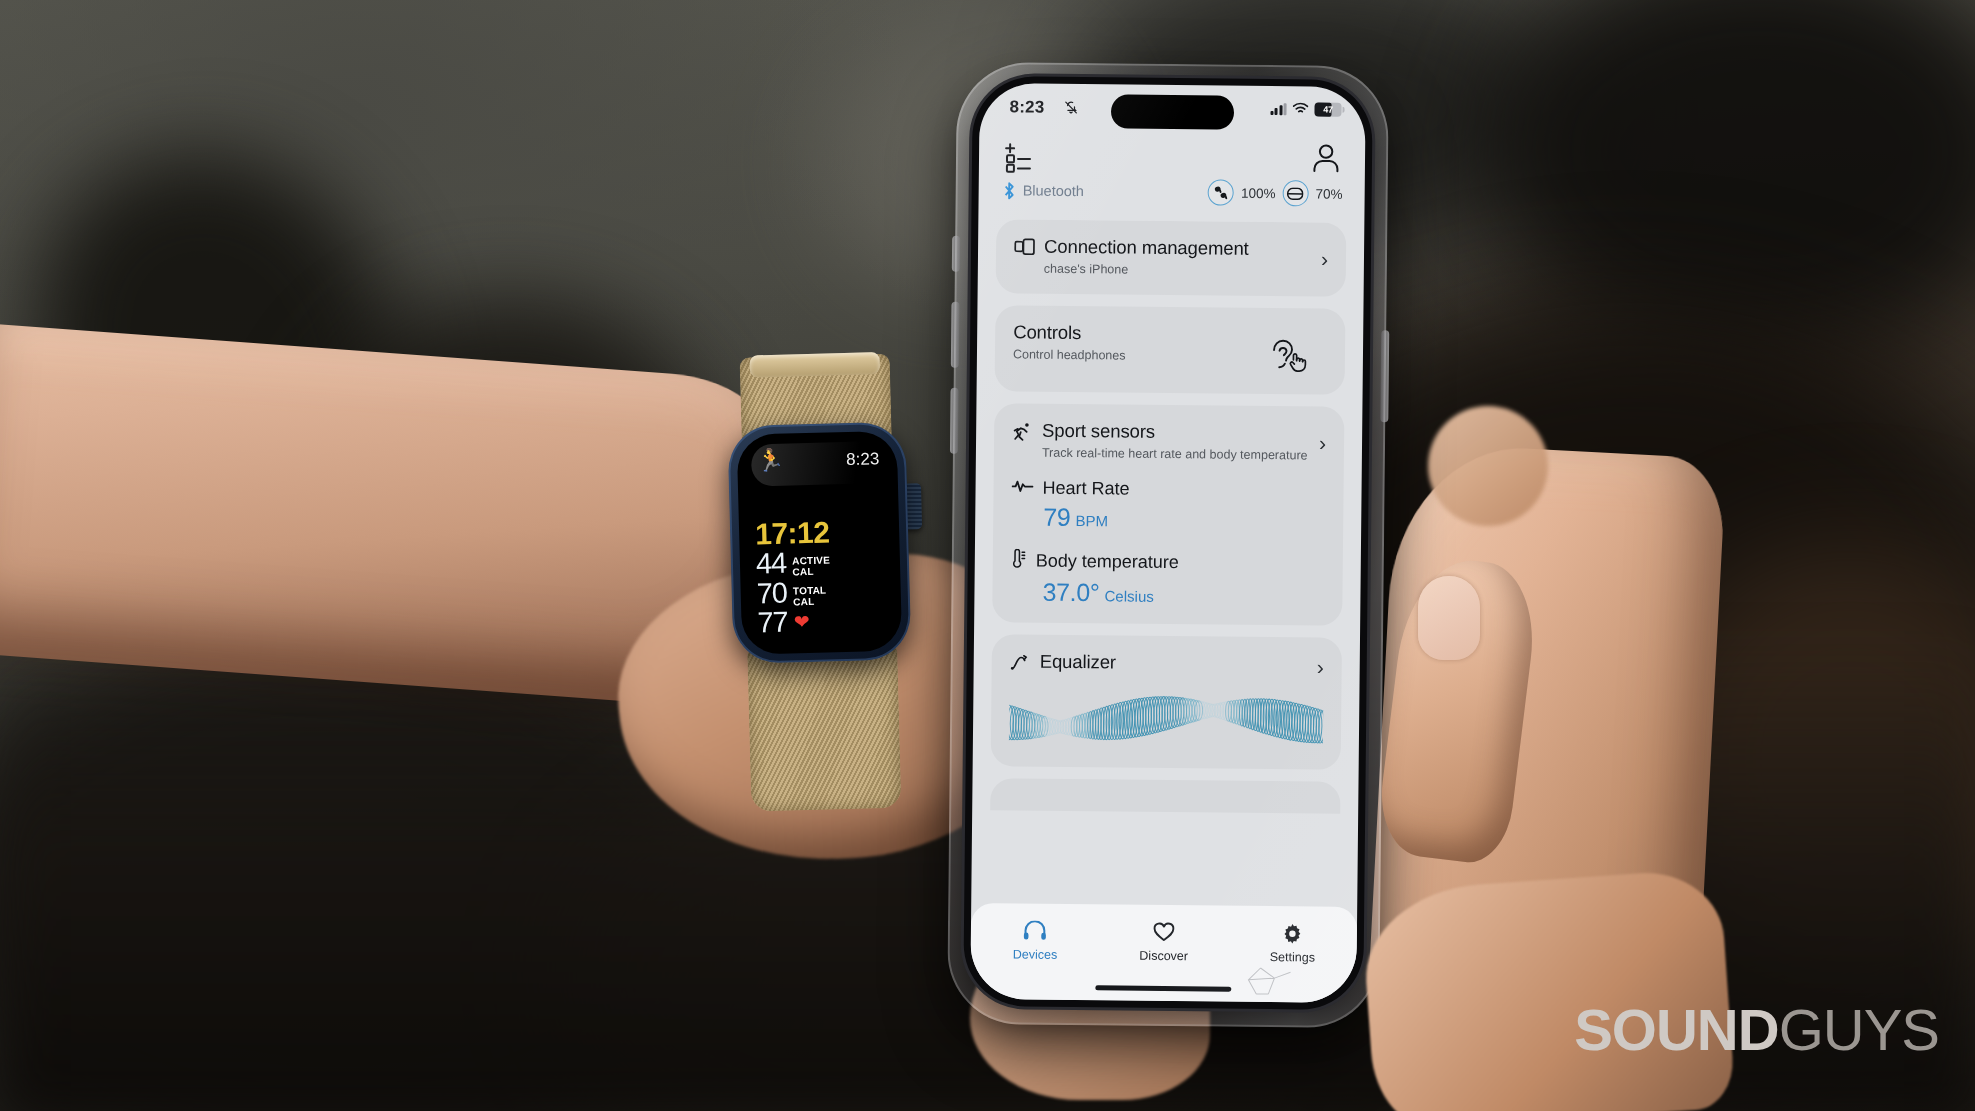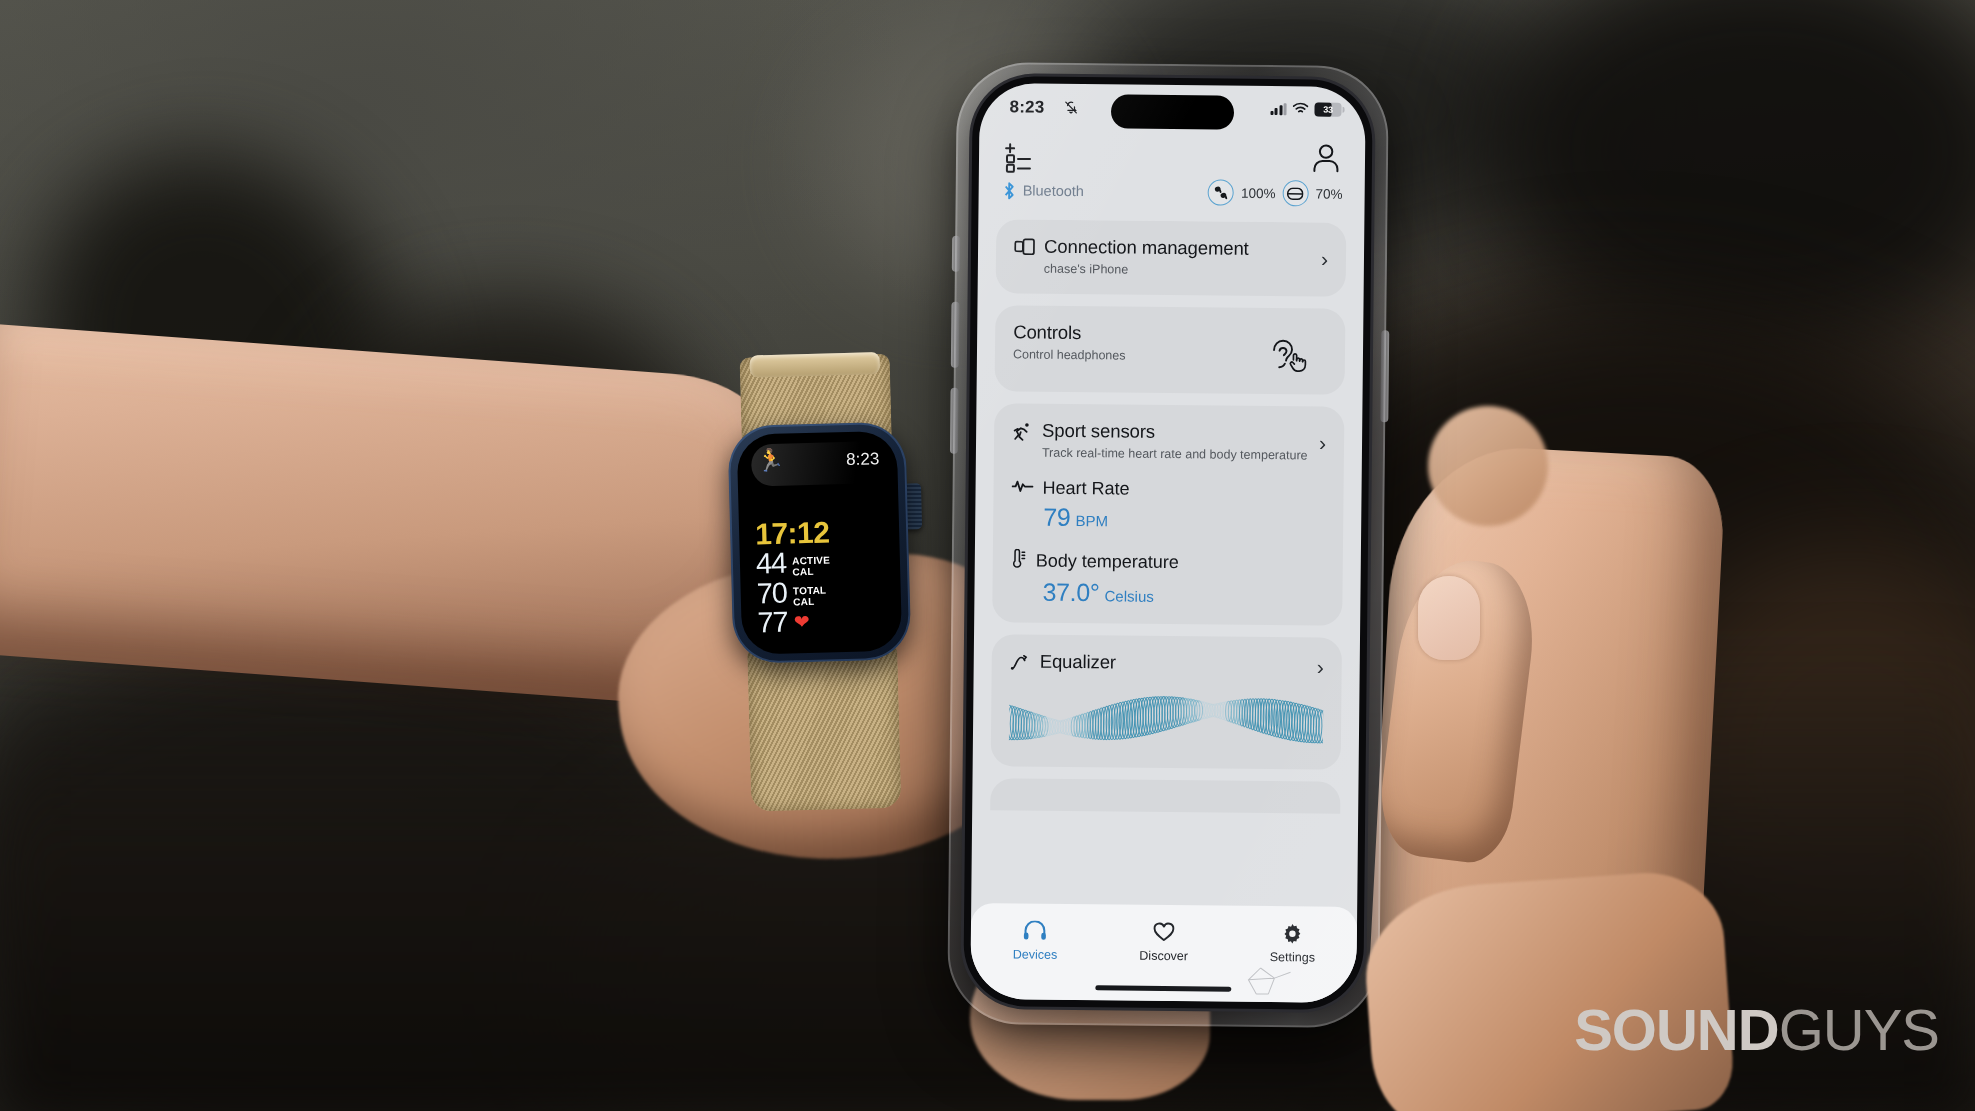--- a/index.html
+++ b/index.html
@@ -333,21 +333,21 @@
               </span>
             <span>
               <svg width="16" height="12" viewBox="0 0 18 13" fill="none" stroke="#14161a" stroke-width="1.9" stroke-linecap="round">
                 <path d="M1.2 4.1A11.4 11.4 0 0 1 16.8 4.1"></path>
                 <path d="M4.2 7.2A7 7 0 0 1 13.8 7.2"></path>
                 <path d="M7 10.1a3 3 0 0 1 4 0"></path>
               </svg>
             </span>
             <span class="batt">
               <span class="batt-fill"></span>
-              <span class="batt-num">33</span>
+              <span class="batt-num">47</span>
               <span class="batt-cap"></span>
             </span>
           </div>
         </div>
 
         <div class="app-head">
           <span class="add-dev">
             <svg width="34" height="34" viewBox="0 0 34 34" fill="none" stroke="#14161a" stroke-width="2" stroke-linecap="round">
               <line x1="7" y1="5" x2="7" y2="13"></line>
                 <line x1="3" y1="9" x2="11" y2="9"></line>

